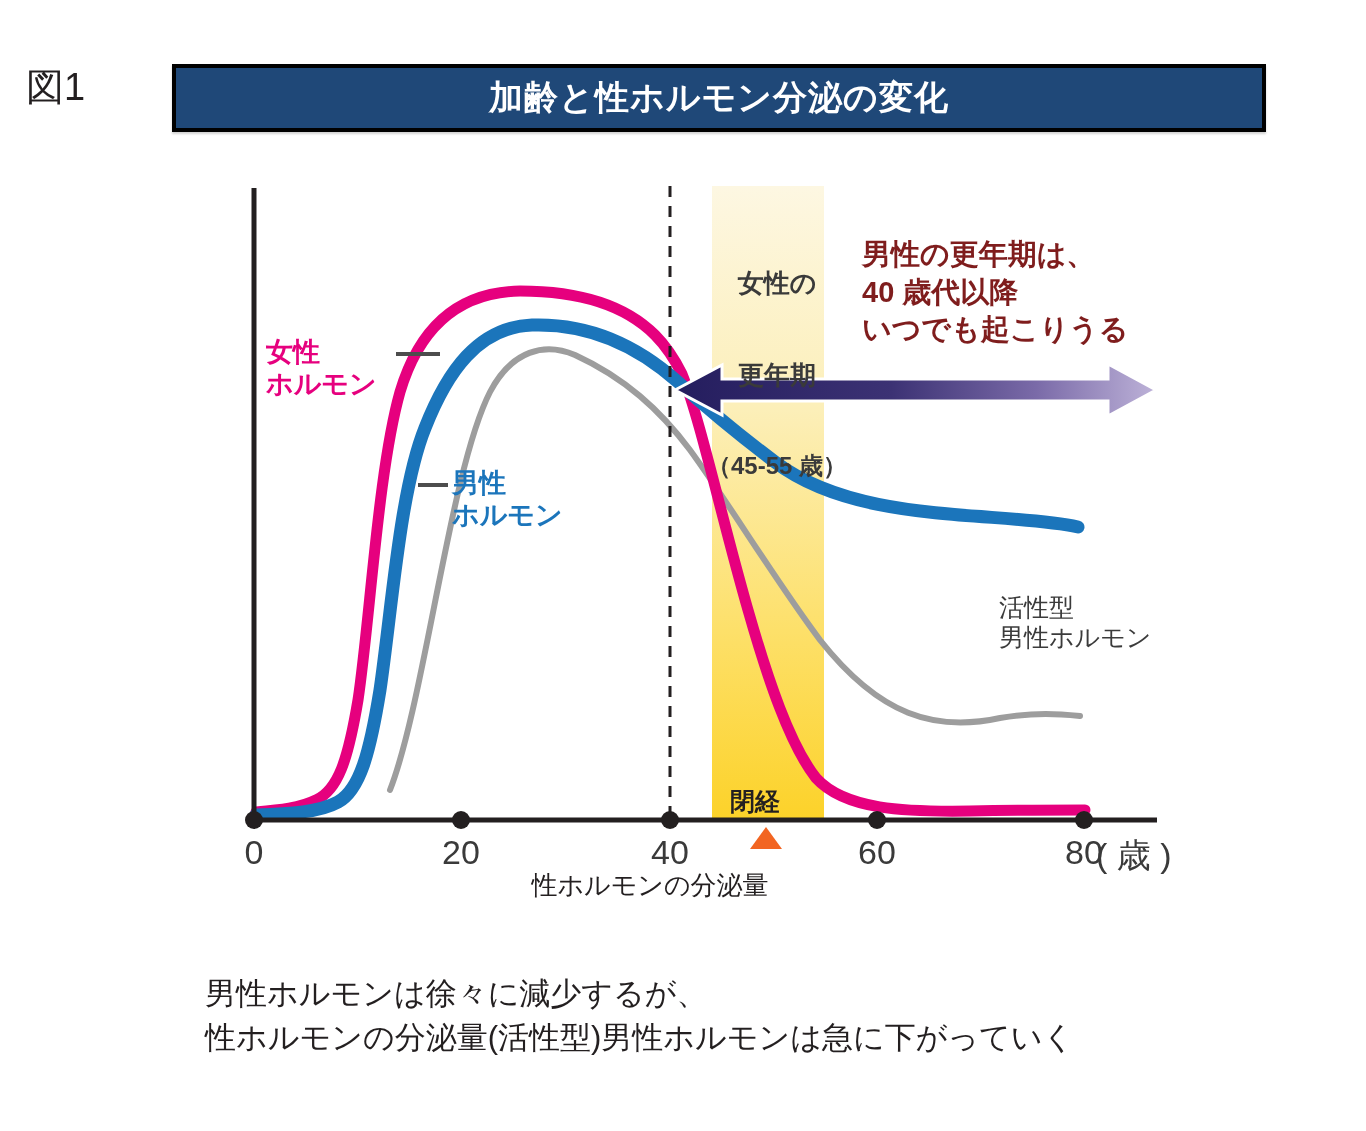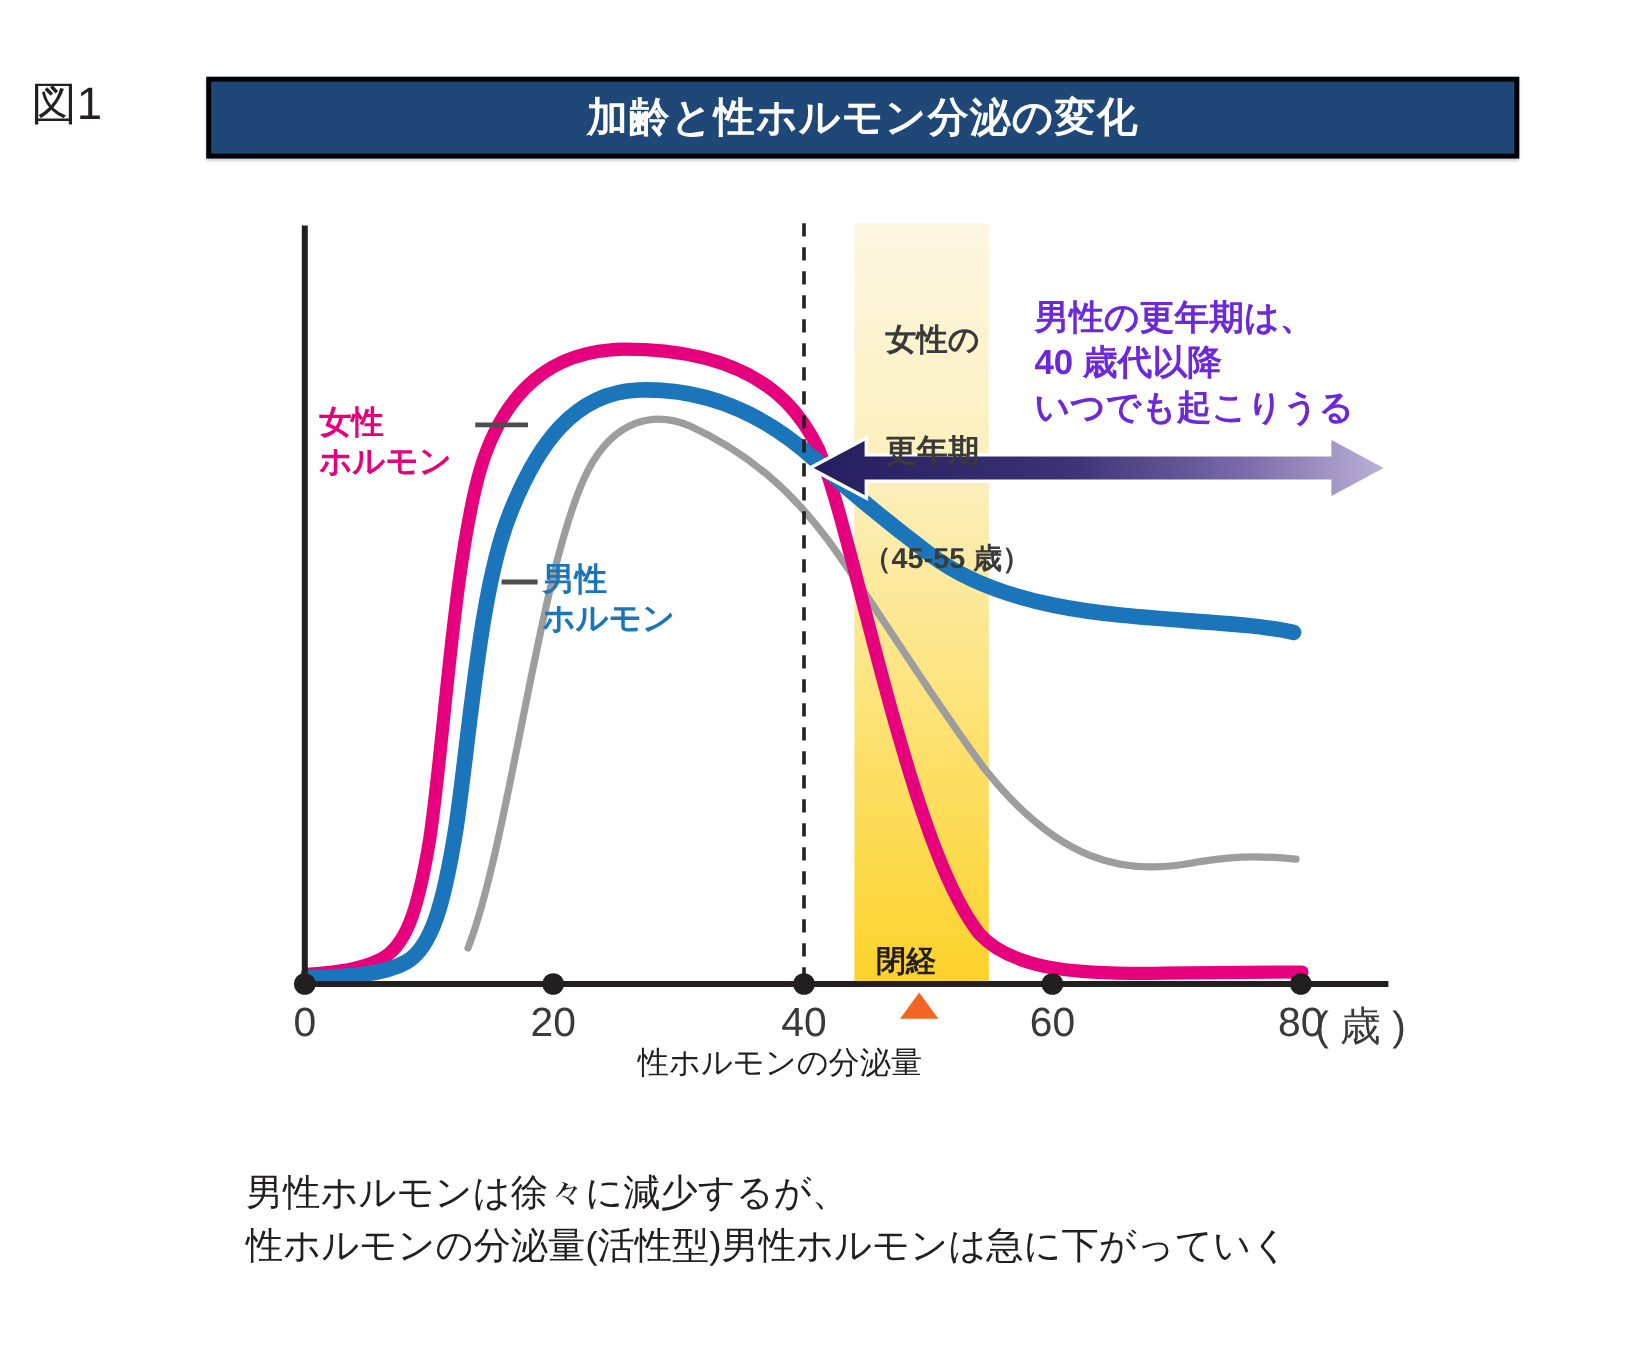--- a/index.html
+++ b/index.html
@@ -89,26 +89,25 @@
     top: 207px;
     color: #3a3a3a;
     font-size: 26px;
     font-weight: bold;
     text-align: center;
     width: 140px;
   }
   .lbl-fem-meno .age {
     font-size: 24px;
     font-weight: bold;
-    margin-left: 12px;
   }
   .lbl-red {
     left: 862px;
-    top: 247px;
-    color: #6d28d9;
+    top: 236px;
+    color: #7f1d1d;
     font-size: 29px;
     font-weight: bold;
     line-height: 1.30;
   }
   .lbl-heikei {
     left: 730px;
     top: 769px;
     color: #231f20;
     font-size: 25px;
     font-weight: bold;
@@ -214,20 +213,22 @@
 
     <line x1="396" y1="354" x2="440" y2="354" stroke="#4d4d4d" stroke-width="4"></line>
 
     <line x1="418" y1="485" x2="448" y2="485" stroke="#4d4d4d" stroke-width="4"></line>
   </svg>
 
   <div class="txt lbl-female">女性
 ホルモン</div>
   <div class="txt lbl-male">男性
 ホルモン</div>
+  <div class="txt lbl-active">活性型
+男性ホルモン</div>
 
   <div class="txt lbl-fem-meno">
     <div>女性の</div>
     <div>更年期</div>
     <div class="age">（45-55 歳）</div>
   </div>
 
   <div class="txt lbl-red">男性の更年期は、
 40 歳代以降
 いつでも起こりうる</div>

